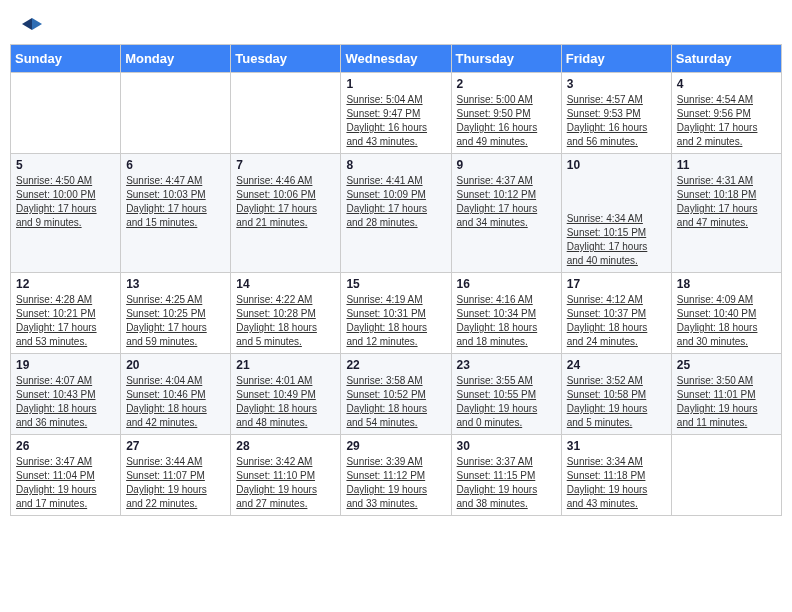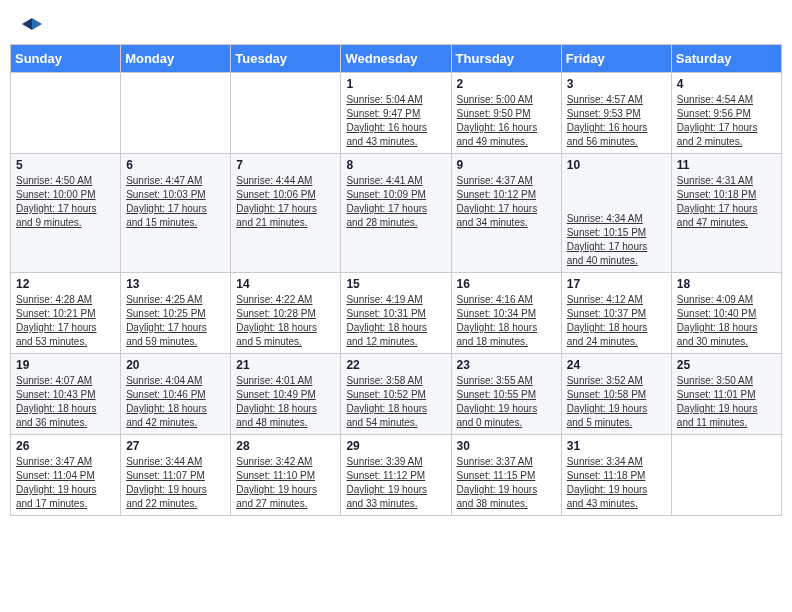--- a/index.html
+++ b/index.html
@@ -179,21 +179,21 @@
             </td>
             <td>
               <span class="day-number">6</span>
               <div class="day-info" style="white-space: pre-line;">Sunrise: 4:47 AM
 Sunset: 10:03 PM
 Daylight: 17 hours
 and 15 minutes.</div>
             </td>
             <td>
               <span class="day-number">7</span>
-              <div class="day-info" style="white-space: pre-line;">Sunrise: 4:44 AM
+              <div class="day-info" style="white-space: pre-line;">Sunrise: 4:46 AM
 Sunset: 10:06 PM
 Daylight: 17 hours
 and 21 minutes.</div>
             </td>
             <td>
               <span class="day-number">8</span>
               <div class="day-info" style="white-space: pre-line;">Sunrise: 4:41 AM
 Sunset: 10:09 PM
 Daylight: 17 hours
 and 28 minutes.</div>

